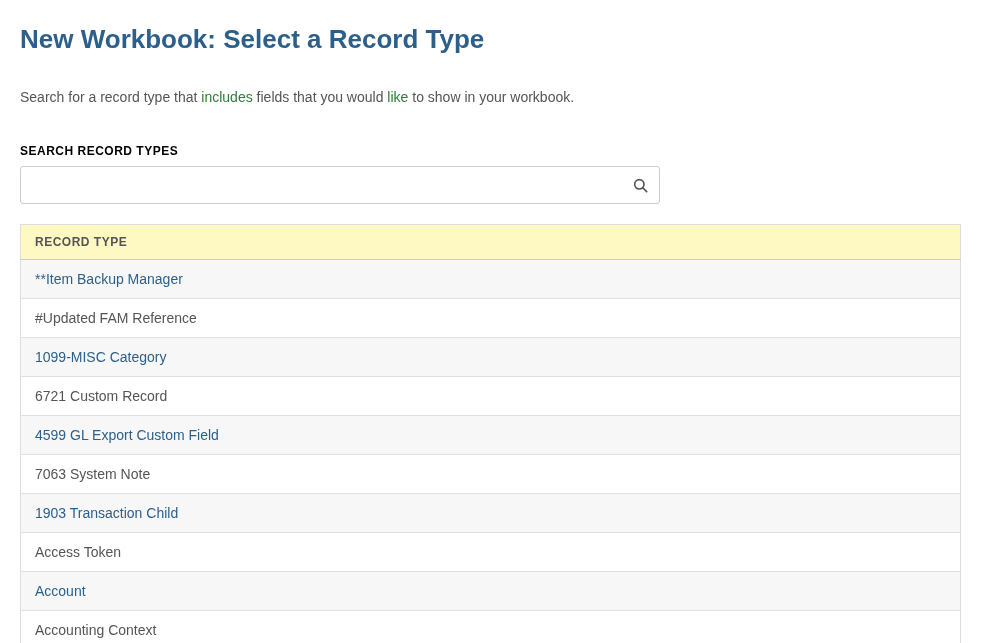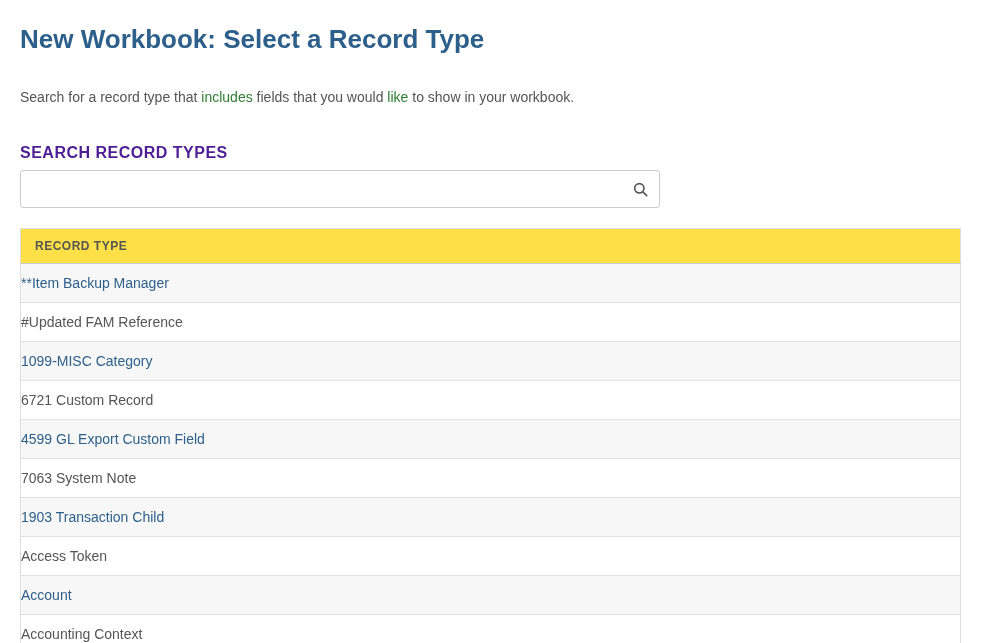--- a/index.html
+++ b/index.html
@@ -34,23 +34,23 @@
 
     .subtitle .highlight-includes {
       color: #2e7d32;
     }
 
     .subtitle .highlight-like {
       color: #2e7d32;
     }
 
     .search-label {
-      font-size: 16px;
+      font-size: 12px;
       font-weight: bold;
-      color: #4c1d95;
+      color: #000000;
       letter-spacing: 0.5px;
       margin-bottom: 8px;
       text-transform: uppercase;
       margin-top: 36px;
     }
 
     .search-container {
       position: relative;
       width: 640px;
       margin-bottom: 20px;
@@ -87,21 +87,21 @@
       height: 16px;
     }
 
     .record-table {
       width: 100%;
       border-collapse: collapse;
       border: 1px solid #dddddd;
     }
 
     .record-table thead tr {
-      background-color: #fde047;
+      background-color: #fef9c3;
     }
 
     .record-table thead th {
       padding: 10px 14px;
       text-align: left;
       font-size: 12px;
       font-weight: bold;
       color: #555555;
       letter-spacing: 0.5px;
       text-transform: uppercase;
@@ -114,21 +114,21 @@
 
     .record-table tbody tr:nth-child(odd) {
       background-color: #f7f7f7;
     }
 
     .record-table tbody tr:nth-child(even) {
       background-color: #ffffff;
     }
 
     .record-table tbody td {
-      padding: 11px 0;
+      padding: 11px 14px;
       font-size: 14px;
       color: #2c5f8a;
     }
 
     .record-table tbody td.plain {
       color: #555555;
     }
   </style>
 </head>
 <body>

